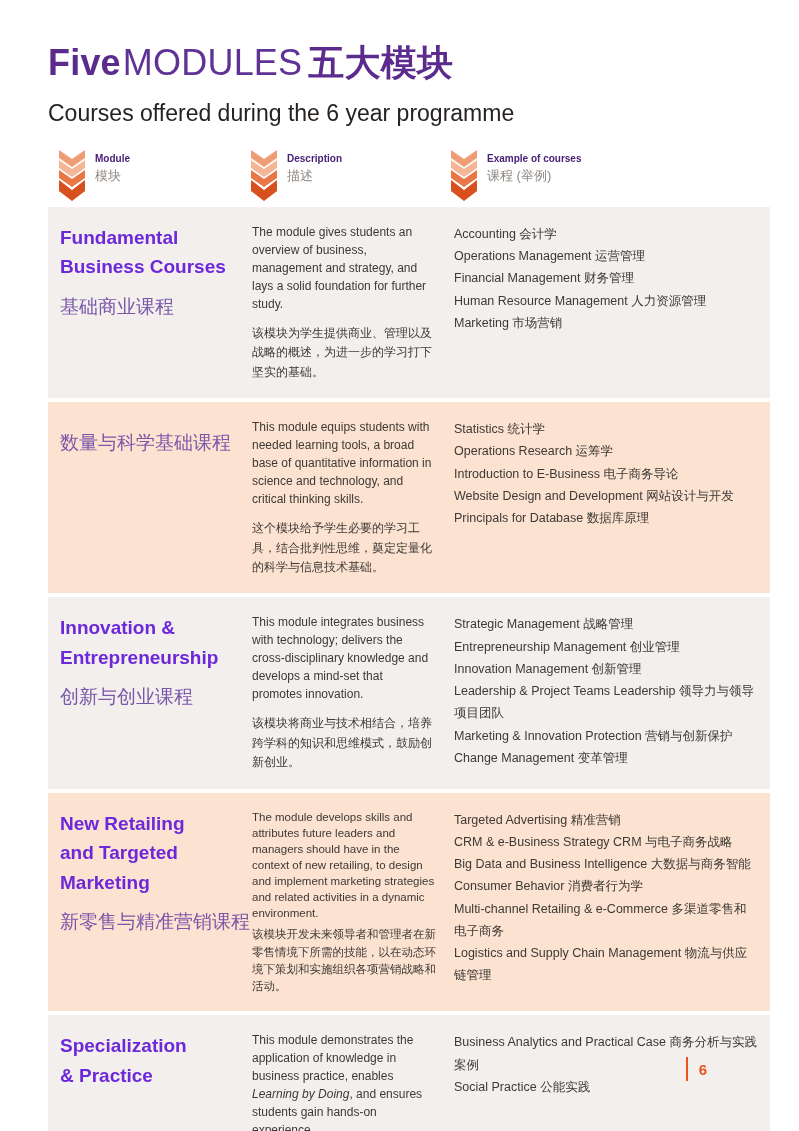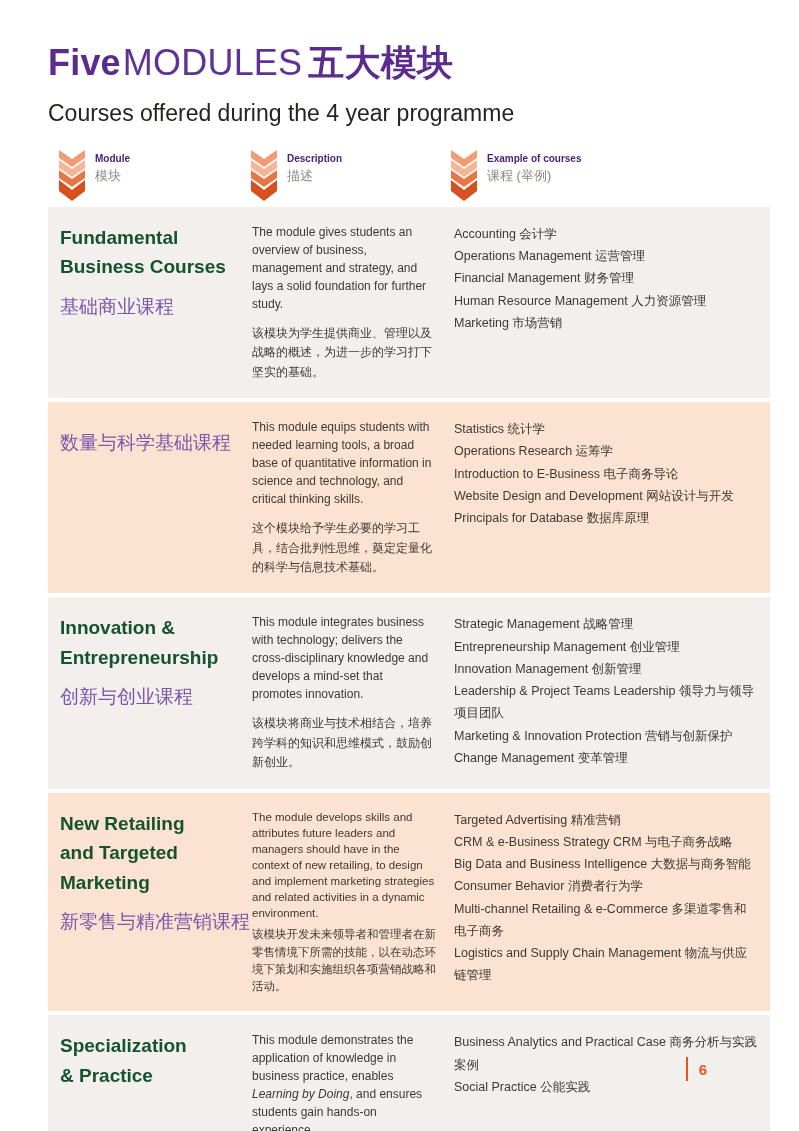--- a/index.html
+++ b/index.html
@@ -26,21 +26,21 @@
   .th-cn{font-size:13px;font-weight:400;color:#8d8781;line-height:1.3;margin-top:3px;}
 
   
   .row{display:grid;grid-template-columns:192px 200px 1fr;
        box-sizing:border-box;padding:16px 12px 16px 12px;margin-bottom:4px;}
   .row.gray{background:#f2efed;}
   .row.peach{background:#fce2d0;}
   .r1{min-height:157px;} .r2{min-height:148px;} .r3{min-height:158px;}
   .r4{min-height:162px;} .r5{min-height:166px;}
 
-  .m-en{font-size:19px;font-weight:700;color:#14532d;line-height:1.55;max-width:185px;}
+  .m-en{font-size:19px;font-weight:700;color:#6d28d9;line-height:1.55;max-width:185px;}
   .r4 .m-en{max-width:135px;}
   .r5 .m-en{max-width:145px;}
   .m-cn{font-size:19px;font-weight:400;color:#7b57aa;margin-top:12px;white-space:nowrap;}
 
   .col-desc{padding-right:16px;box-sizing:border-box;max-width:200px;}
   .d-en{font-size:12px;font-weight:500;color:#3d3935;line-height:1.5;}
   .d-cn{font-size:12px;font-weight:500;color:#3d3935;line-height:1.62;margin-top:11px;}
   .r4 .d-en{font-size:11.5px;line-height:1.4;}
   .r4 .d-cn{font-size:11.5px;line-height:1.5;margin-top:5px;}
   .d-it{font-style:italic;}
@@ -54,21 +54,21 @@
   .footer-num{font-size:15px;font-weight:700;color:#e8541d;}
 </style>
 </head>
 <body>
 
 <div class="page">
   <div class="content">
 
     <div class="title-block">
       <h1><span class="t-bold">Five</span><span class="t-light">MODULES</span><span class="t-cn">五大模块</span></h1>
-      <div class="subtitle-en">Courses offered during the 4 year programme</div>
+      <div class="subtitle-en">Courses offered during the 6 year programme</div>
     </div>
 
     <div class="thead">
       <div class="thcell">
         <svg class="chevicon" width="28" height="52" viewBox="0 0 28 52">
           <path d="M1,0 L14,9 L27,0 L27,8 L14,17 L1,8 Z" fill="#ee9d74"></path>
           <path d="M1,10 L14,19 L27,10 L27,18 L14,27 L1,18 Z" fill="#f4b697"></path>
           <path d="M1,20 L14,29 L27,20 L27,28 L14,37 L1,28 Z" fill="#e87747"></path>
           <path d="M1,30 L14,40 L27,30 L27,41 L14,51 L1,41 Z" fill="#d7511f"></path>
         </svg>

